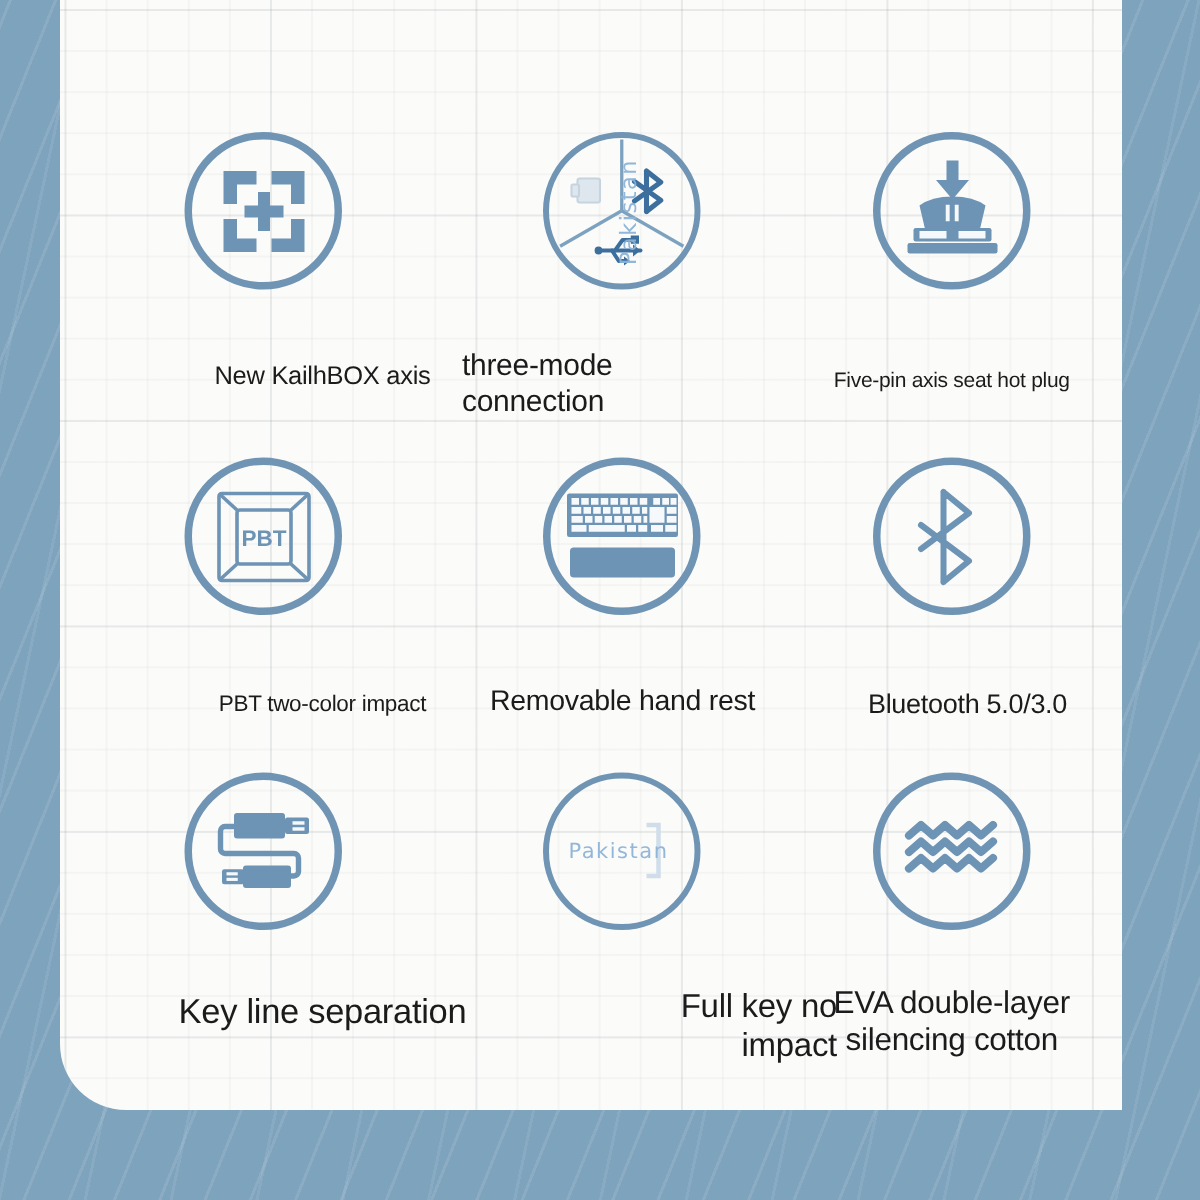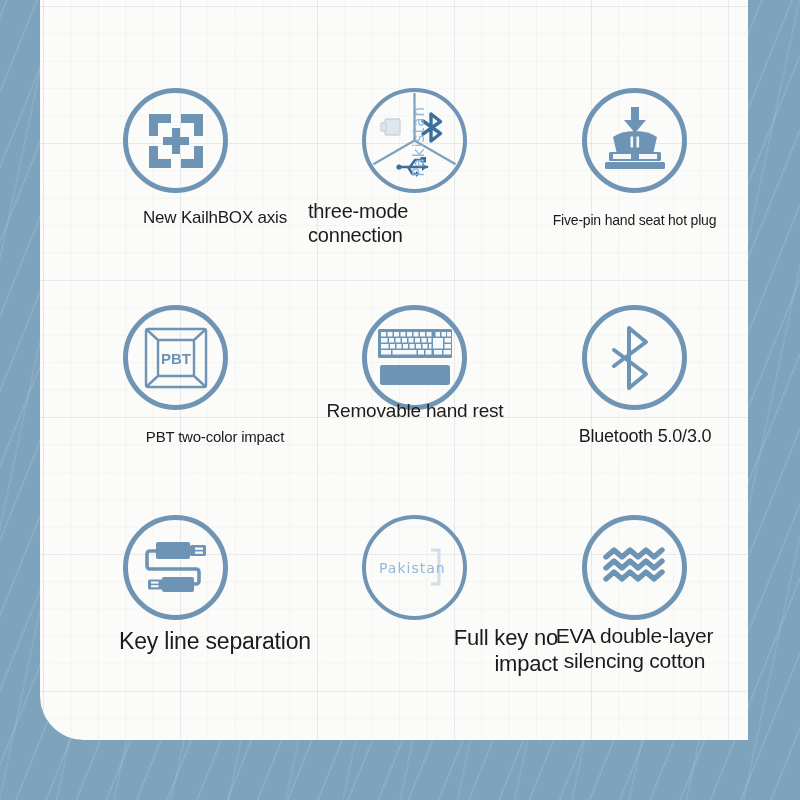--- a/index.html
+++ b/index.html
@@ -87,20 +87,21 @@
     align-items: center;
     justify-content: center;
   }
 
   .caption {
     position: absolute;
     color: #1b1b1b;
     line-height: 1.18;
     white-space: pre-line;
     letter-spacing: -0.2px;
+    margin-top: 33px;
   }
 
   
   .wm {
     position: absolute;
     color: #8db4d8;
     font-family: "DejaVu Sans", sans-serif;
     letter-spacing: 1px;
     opacity: 0.95;
     pointer-events: none;
@@ -187,21 +188,21 @@
               <rect x="16" y="40" width="38" height="6" rx="1.5" opacity="0.55"></rect>
             </g>
             <g fill="#f6f9fb">
               <rect x="30.5" y="31.5" width="2.6" height="11"></rect>
               <rect x="36.5" y="31.5" width="2.6" height="11"></rect>
               <rect x="13" y="49" width="18" height="5"></rect>
               <rect x="39" y="49" width="18" height="5"></rect>
             </g>
           </svg>
         </div>
-        <div class="caption" style="left:452px; top:212px; width:285px; font-size:14px;">Five-pin hand seat hot plug</div>
+        <div class="caption" style="left:452px; top:212px; width:285px; font-size:14px;">Five-pin axis seat hot plug</div>
       </div>
 
       <div class="cell">
         <div class="badge" style="left:83px; top:305px; width:105px; height:105px;">
           <svg width="66" height="64" viewBox="0 0 66 64">
             <g fill="none" stroke="#6d93b5" stroke-width="2.4" stroke-linejoin="round">
               <rect x="3" y="3" width="60" height="58" rx="2"></rect>
               <rect x="15" y="14" width="36" height="36" rx="2"></rect>
               <line x1="3" y1="3" x2="15" y2="14"></line>
               <line x1="63" y1="3" x2="51" y2="14"></line>
@@ -258,21 +259,21 @@
 
               <rect x="5" y="23" width="10" height="4.5"></rect>
               <rect x="16.5" y="23" width="24" height="4.5"></rect>
               <rect x="42" y="23" width="6" height="4.5"></rect>
               <rect x="49.5" y="23" width="6" height="4.5"></rect>
               <rect x="58" y="23" width="8" height="4.5"></rect>
               <rect x="67.5" y="23" width="7.5" height="4.5"></rect>
             </g>
           </svg>
         </div>
-        <div class="caption" style="left:245px; top:400px; width:260px; font-size:19px;">Removable hand rest</div>
+        <div class="caption" style="left:245px; top:424px; width:260px; font-size:19px;">Removable hand rest</div>
       </div>
 
       <div class="cell">
         <div class="badge" style="left:542px; top:305px; width:105px; height:105px;">
           <svg width="50" height="66" viewBox="0 0 50 66">
             <path d="M19 3 v60 M19 3 l17 14 L4 41 M19 63 l17 -14 L4 25" fill="none" stroke="#6d93b5" stroke-width="4" stroke-linecap="round" stroke-linejoin="round"></path>
           </svg>
         </div>
         <div class="caption" style="left:480px; top:426px; width:250px; font-size:18px;text-align:center;">Bluetooth 5.0/3.0</div>
       </div>

